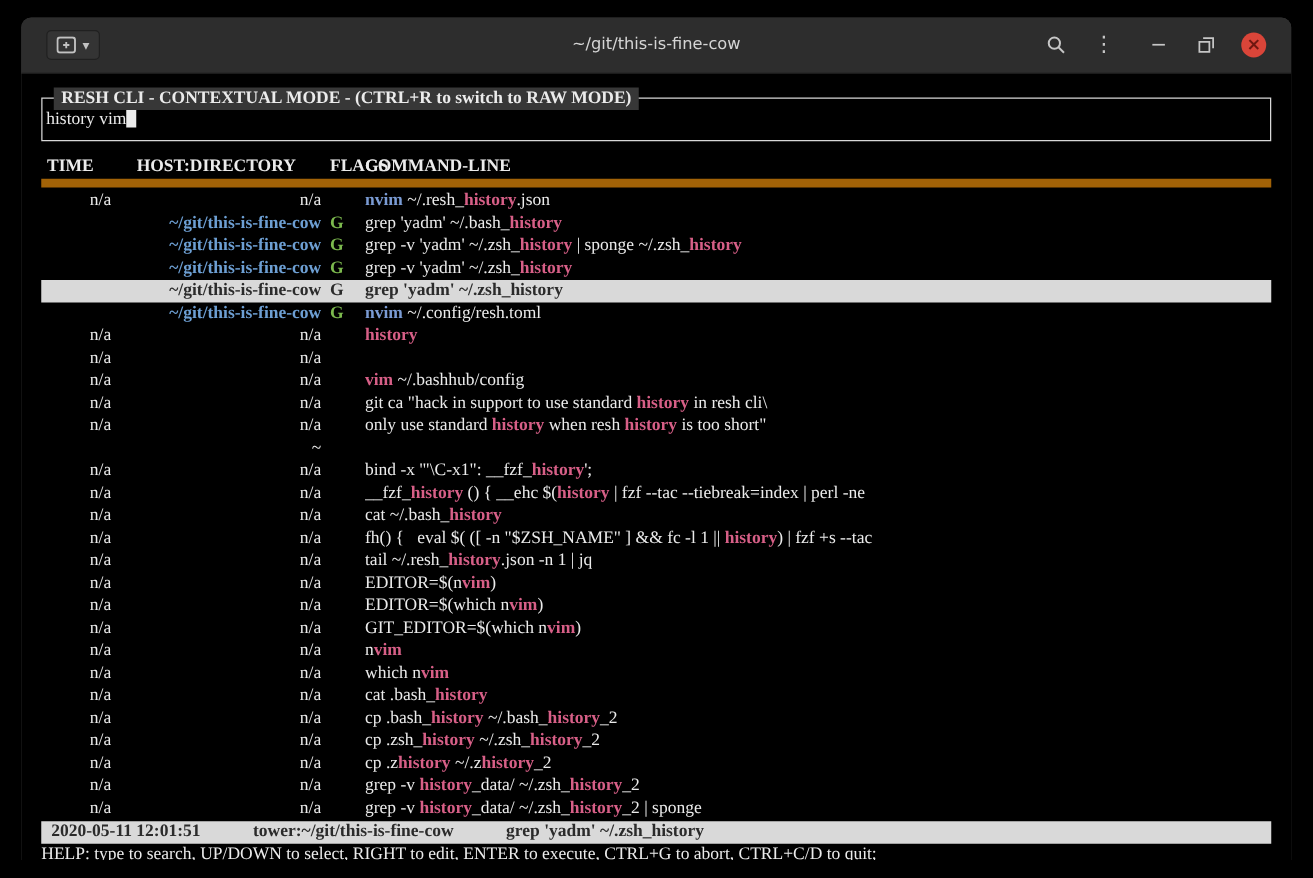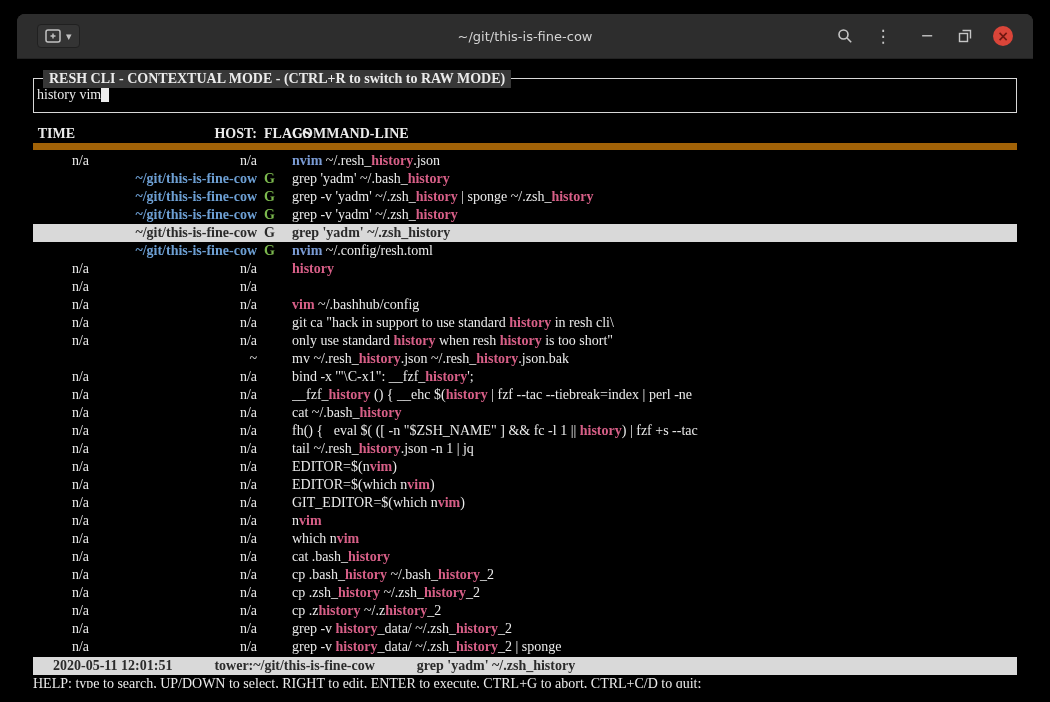--- a/index.html
+++ b/index.html
@@ -66,36 +66,36 @@
   .c-time  { flex:none; width:8ch;  text-align:right; white-space:pre; overflow:hidden; }
   .c-dir   { flex:none; width:24ch; text-align:right; white-space:pre; overflow:hidden; }
   .c-flags { flex:none; width:4ch; padding-left:1ch; white-space:pre; overflow:visible; }
   .c-cmd   { flex:1; white-space:pre; overflow:hidden; }
 
   .hist-header {
     display:flex; font-weight:bold; height:18px;
     border-bottom:7px solid #a16207; margin-bottom:2px;
   }
   .hist-header .c-time { width:6ch; padding-right:2ch; }
-  .hdr-dir { display:flex; justify-content:flex-start;flex-direction:column; }
+  .hdr-dir { display:flex; justify-content:center; }
   .hist-header .c-flags { color:#ebebeb; }
 
   .hrow { display:flex; height:18px; }
   .hrow .c-flags { color:#7cb94e; font-weight:bold; }
   .t-known { color:#c9c06a;margin-top:40px; }
   .d-known { color:#6d9fd3; font-weight:bold; }
   .seg-m { color:#d75f87; font-weight:bold; }
   .seg-b { color:#7a9bd4; font-weight:bold; }
   .hrow.selected { background:#d9d9d9; font-weight:bold; }
   .hrow.selected span { color:#2b2b2b !important; }
 
   
   .status-bar {
     display:flex; background:#d9d9d9; color:#2b2b2b; font-weight:bold;
-    height:18px; line-height:18px; padding-left:20px; margin-top:1px; white-space:pre; overflow:hidden;
+    height:18px; line-height:18px; padding-left:8px; margin-top:1px; white-space:pre; overflow:hidden;
   }
   .sb-loc, .sb-cmd { margin-left:6ch; }
   .help-bar { height:29px; line-height:18px; white-space:pre; overflow:hidden; }
 </style>
 </head>
 <body>
 
 <div class="screen">
   <div class="window">
 
@@ -216,21 +216,20 @@
           <div class="hrow">
             <span class="c-time">n/a</span>
             <span class="c-dir">n/a</span>
             <span class="c-flags"></span>
             <span class="c-cmd"><span>only use standard </span><span class="seg-m">history</span><span> when resh </span><span class="seg-m">history</span><span> is too short"</span></span>
           </div>
           <div class="hrow">
             <span class="c-time t-known">19 mins</span>
             <span class="c-dir">~</span>
             <span class="c-flags"></span>
-            <span class="c-cmd"><span>mv ~/.resh_</span><span class="seg-m">history</span><span>.json ~/.resh_</span><span class="seg-m">history</span><span>.json.bak</span></span>
           </div>
           <div class="hrow">
             <span class="c-time">n/a</span>
             <span class="c-dir">n/a</span>
             <span class="c-flags"></span>
             <span class="c-cmd"><span>bind -x '"\C-x1": __fzf_</span><span class="seg-m">history</span><span>';</span></span>
           </div>
           <div class="hrow">
             <span class="c-time">n/a</span>
             <span class="c-dir">n/a</span>

